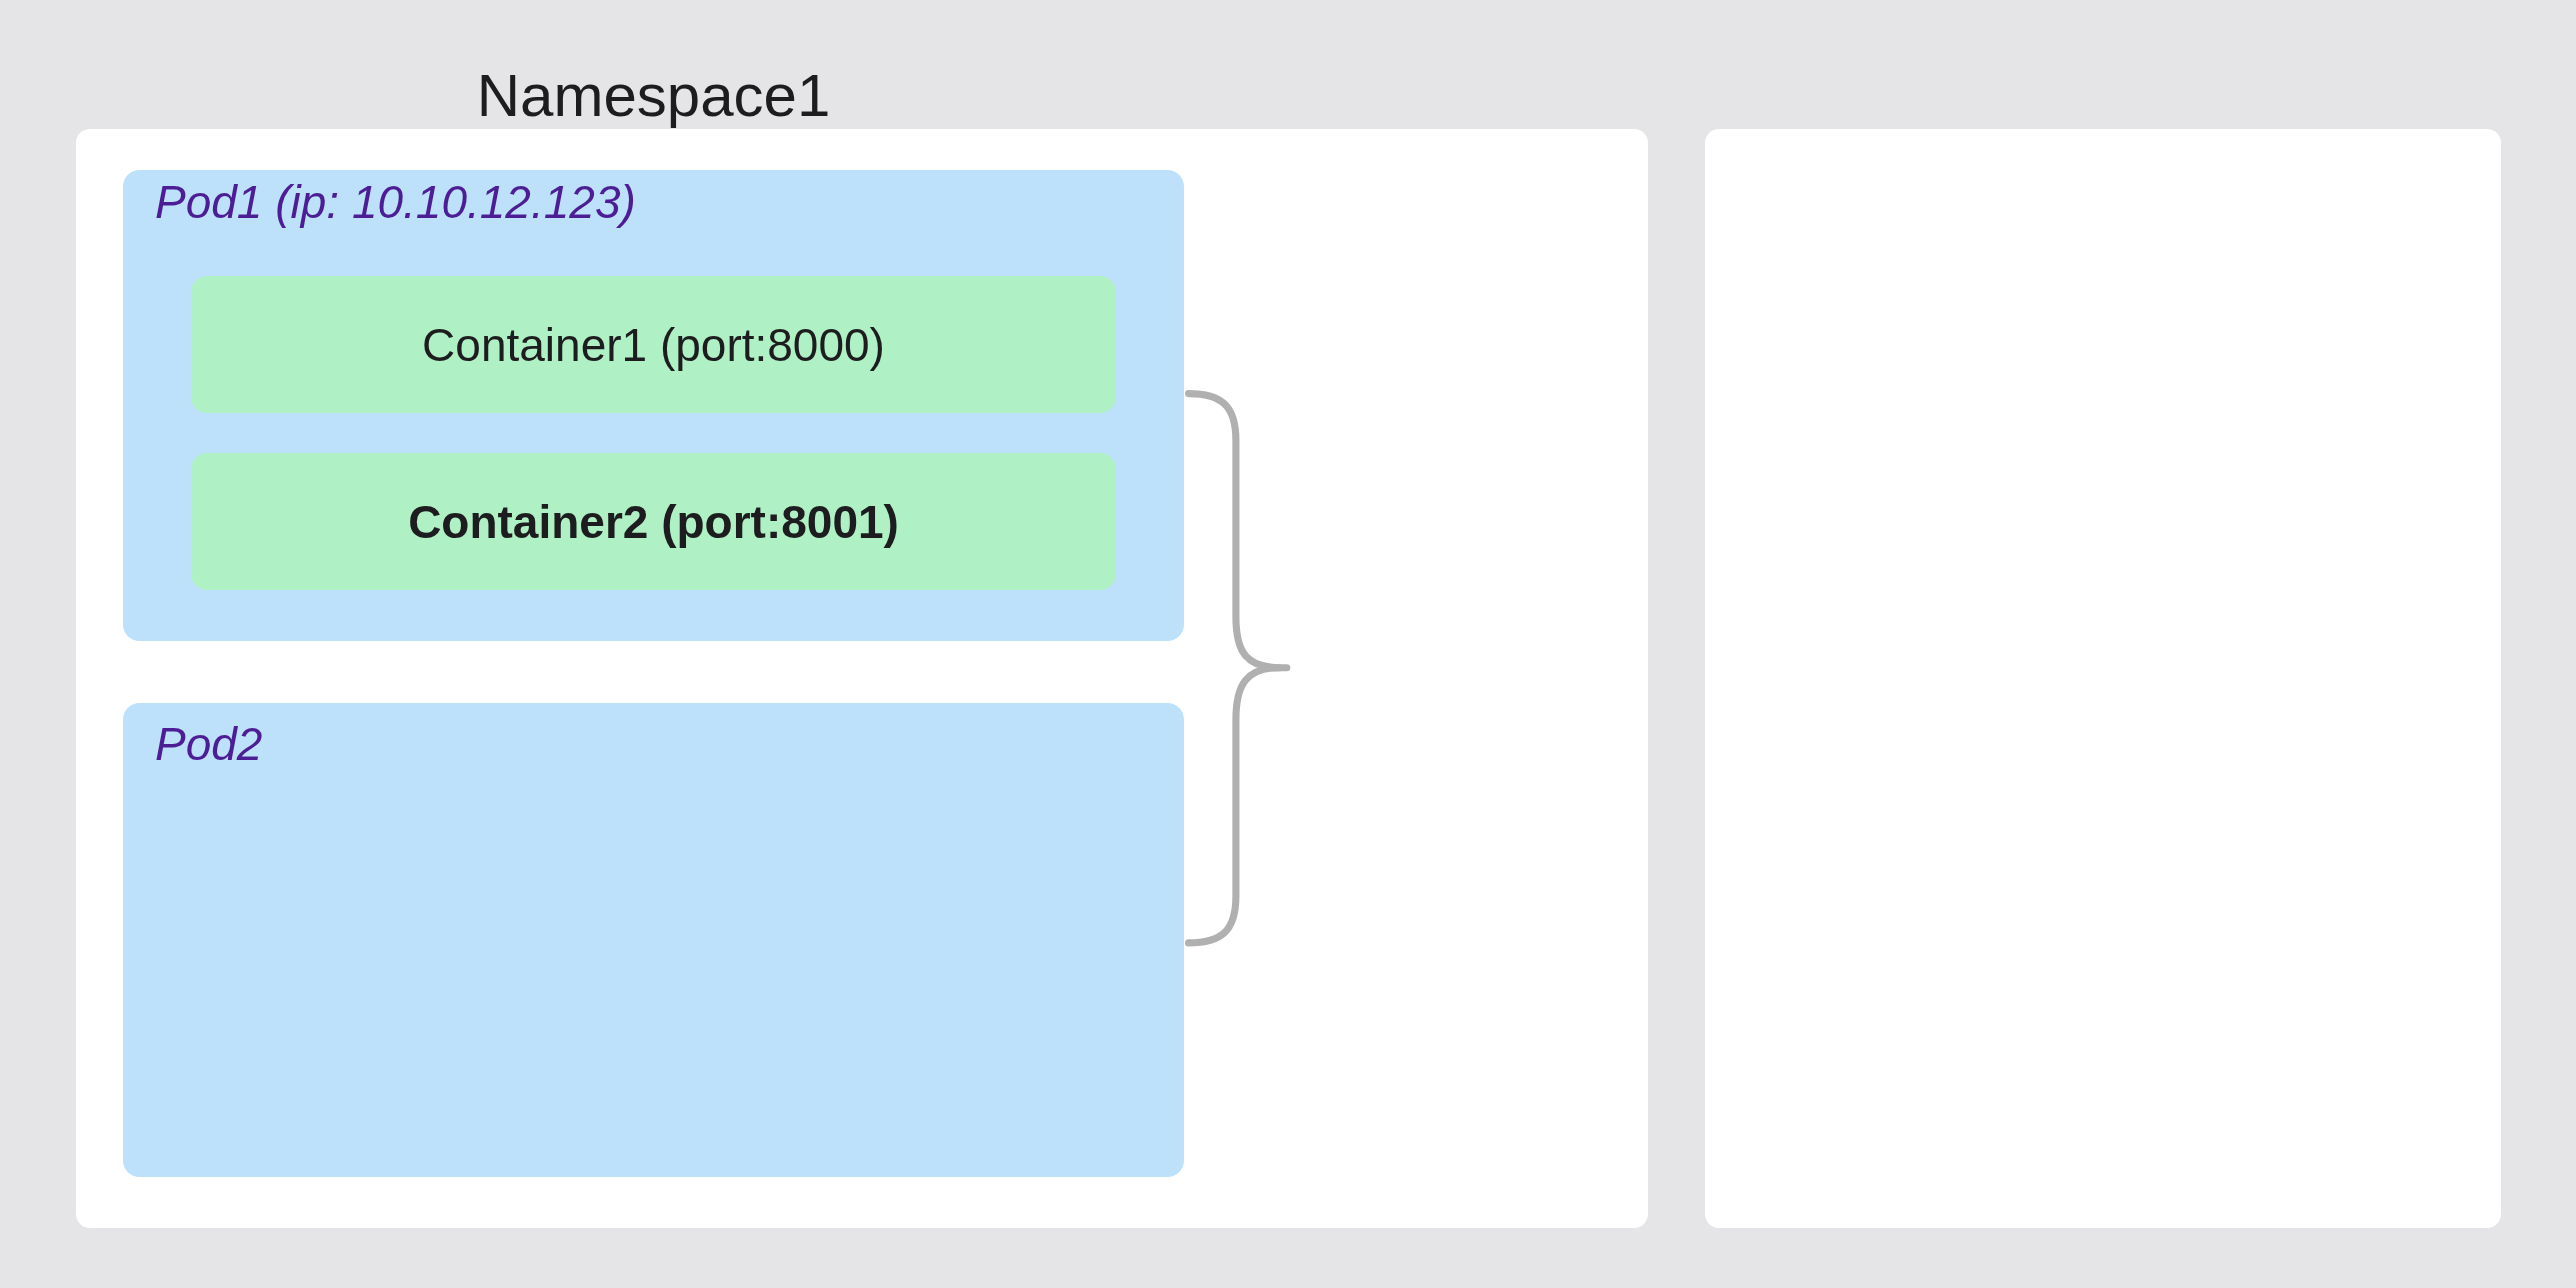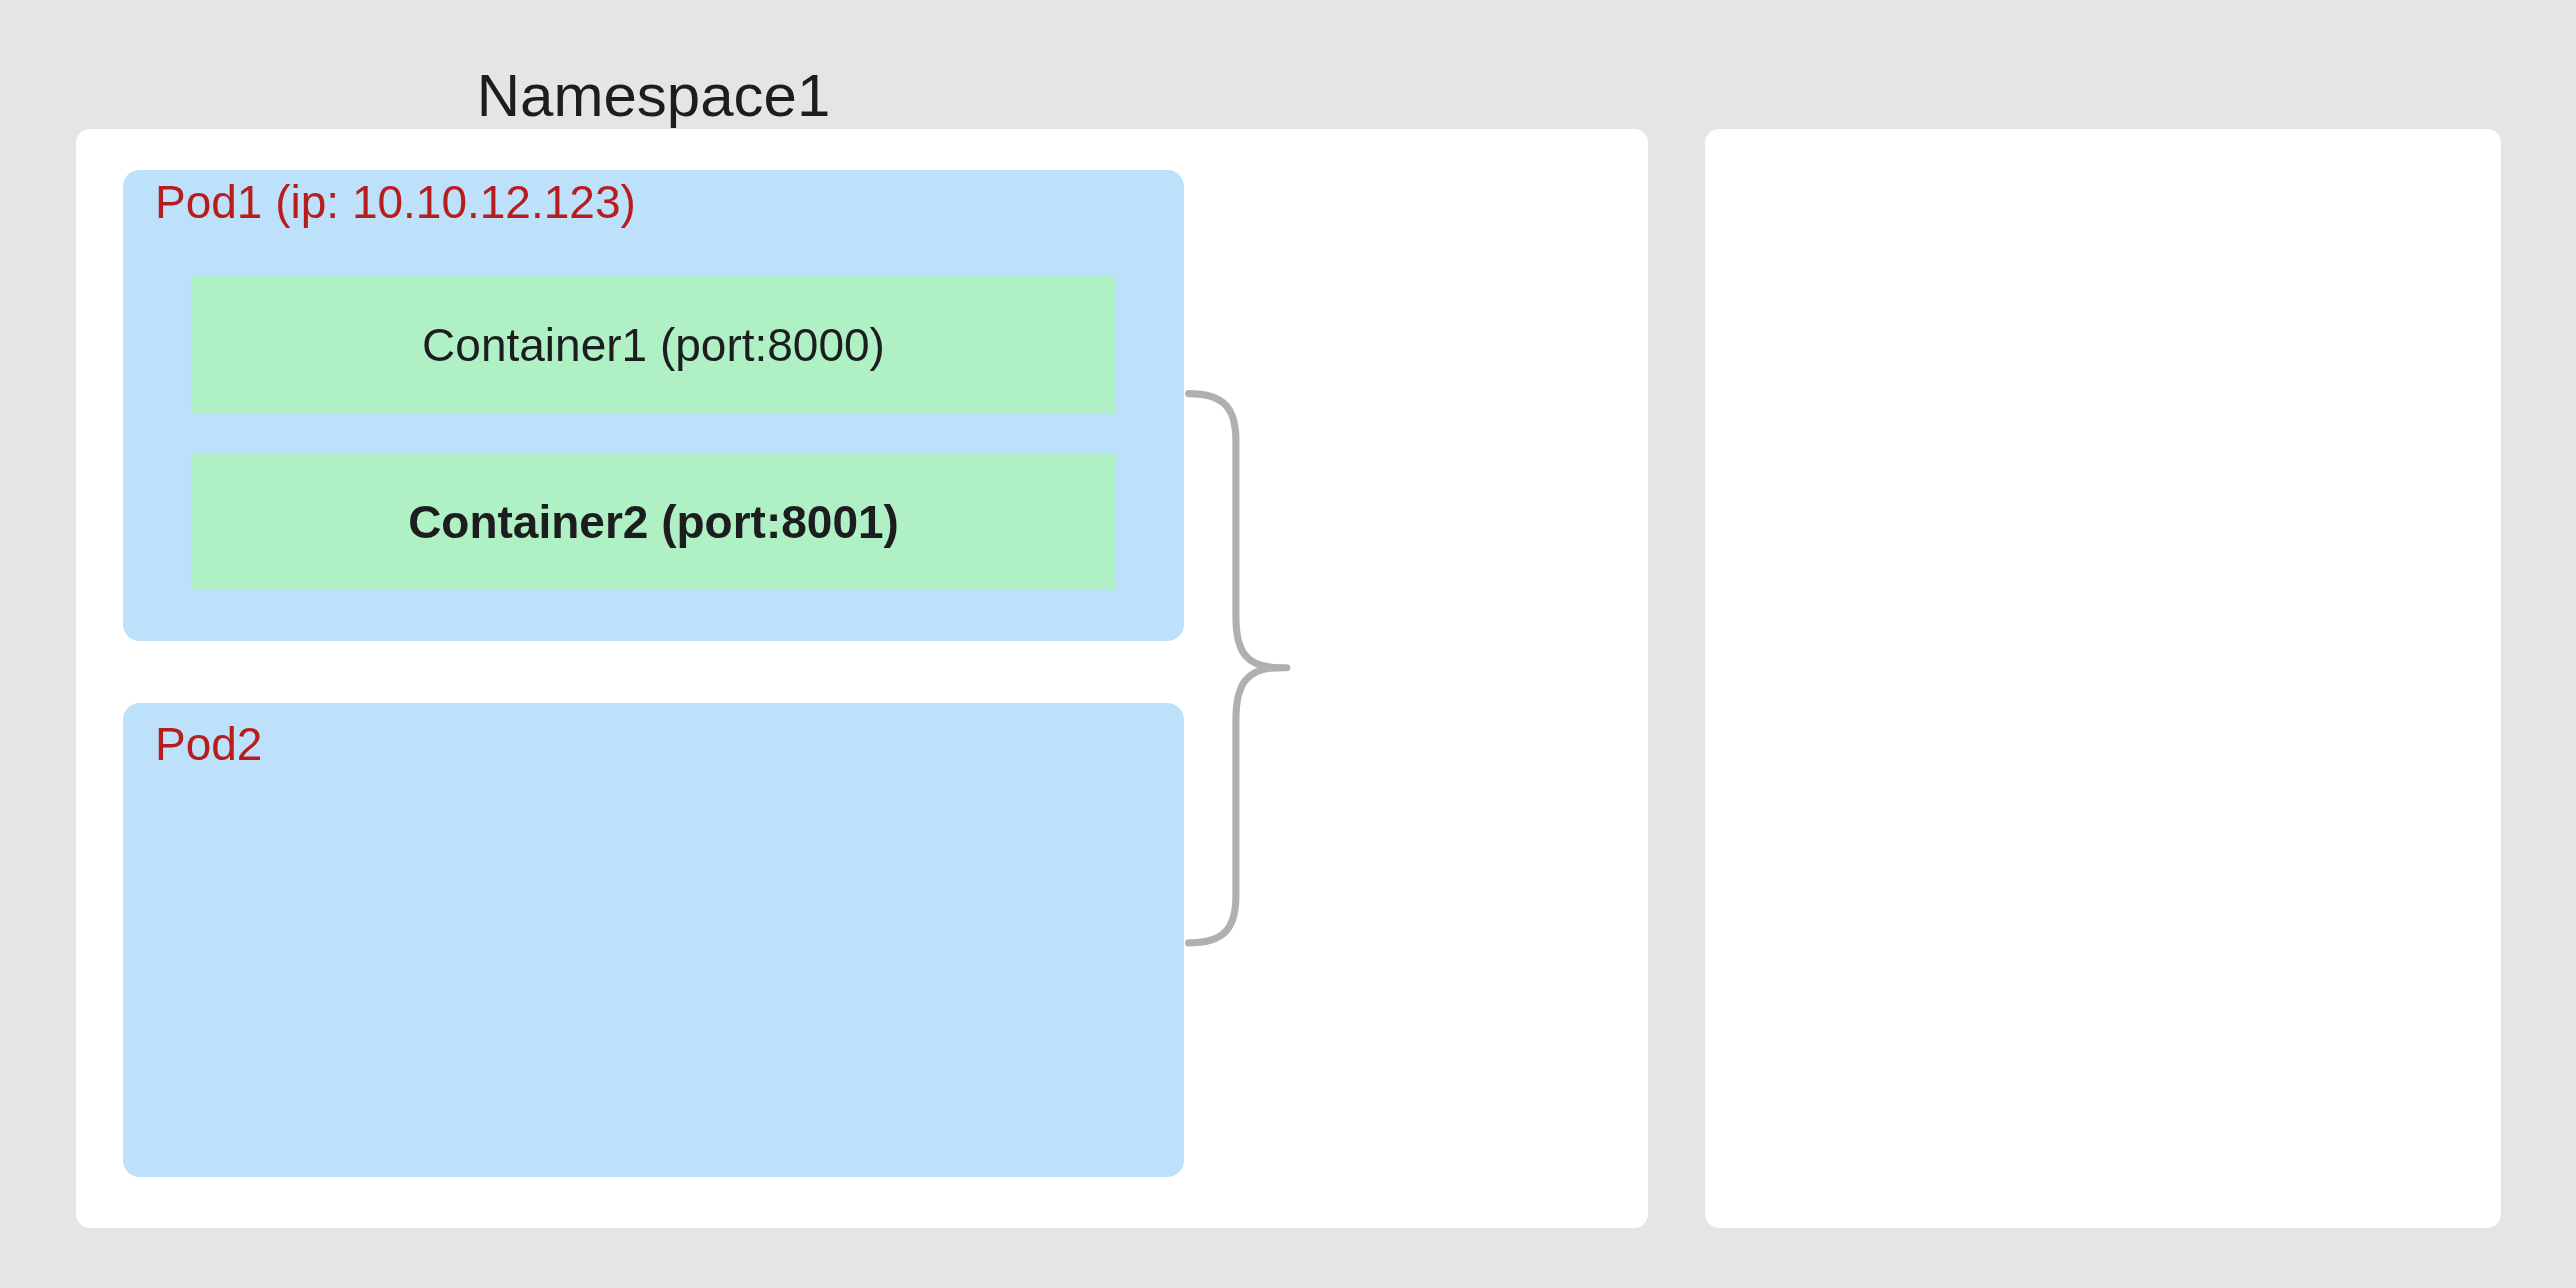--- a/index.html
+++ b/index.html
@@ -47,31 +47,32 @@
   }
   #pod1 { top: 170px;  height: 471px; }
   #pod2 { top: 703px; height: 474px; }
 
   .pod-label {
     position: absolute;
     left: 155px;
     font-size: 46px;
     line-height: 1;
     white-space: nowrap;
-    color: #b91c1c;
+    color: #4c1d95;
+    font-style: italic;
   }
   #pod1-label { top: 179px; }
   #pod2-label { top: 721px; }
 
   .container-box {
     position: absolute;
     left: 191px;
     width: 925px;
     background: #aff1c5;
-    border-radius: 0;
+    border-radius: 16px;
     display: flex;
     align-items: center;
     justify-content: center;
     font-size: 46px;
     line-height: 1;
     white-space: nowrap;
     color: #1d1d1f;
   }
   #container1 { top: 276px; height: 137px; }
   #container2 { top: 453px; height: 137px; font-weight: bold; }

